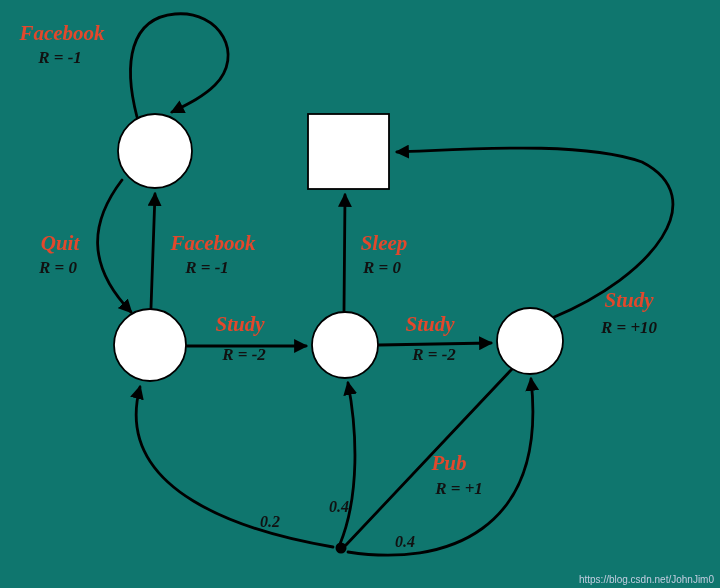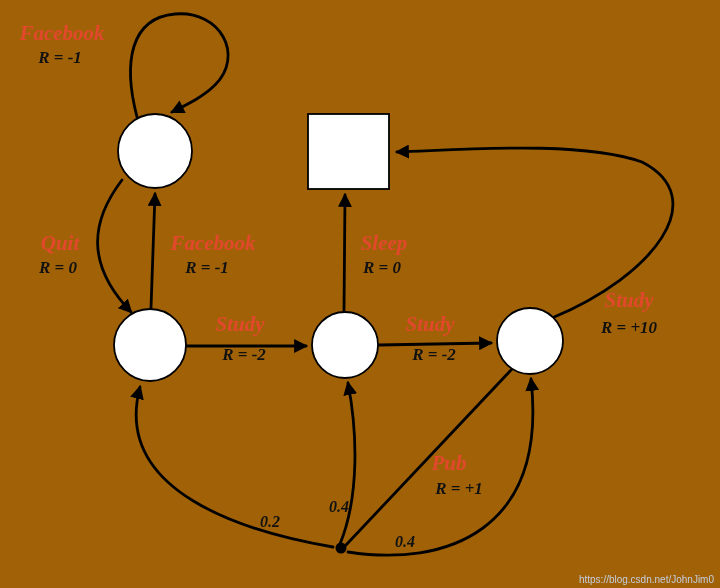--- a/index.html
+++ b/index.html
@@ -4,21 +4,21 @@
 <style>
   html, body {
     margin: 0;
     padding: 0;
     background: #ffffff;
   }
   .stage {
     position: relative;
     width: 720px;
     height: 588px;
-    background: #a16207;
+    background: #0f766e;
     font-family: "Liberation Serif", serif;
     overflow: hidden;
   }
   svg { display: block; }
   .edge {
     fill: none;
     stroke: var(--stroke, #000);
     stroke-width: 2.8;
     stroke-linecap: round;
   }

